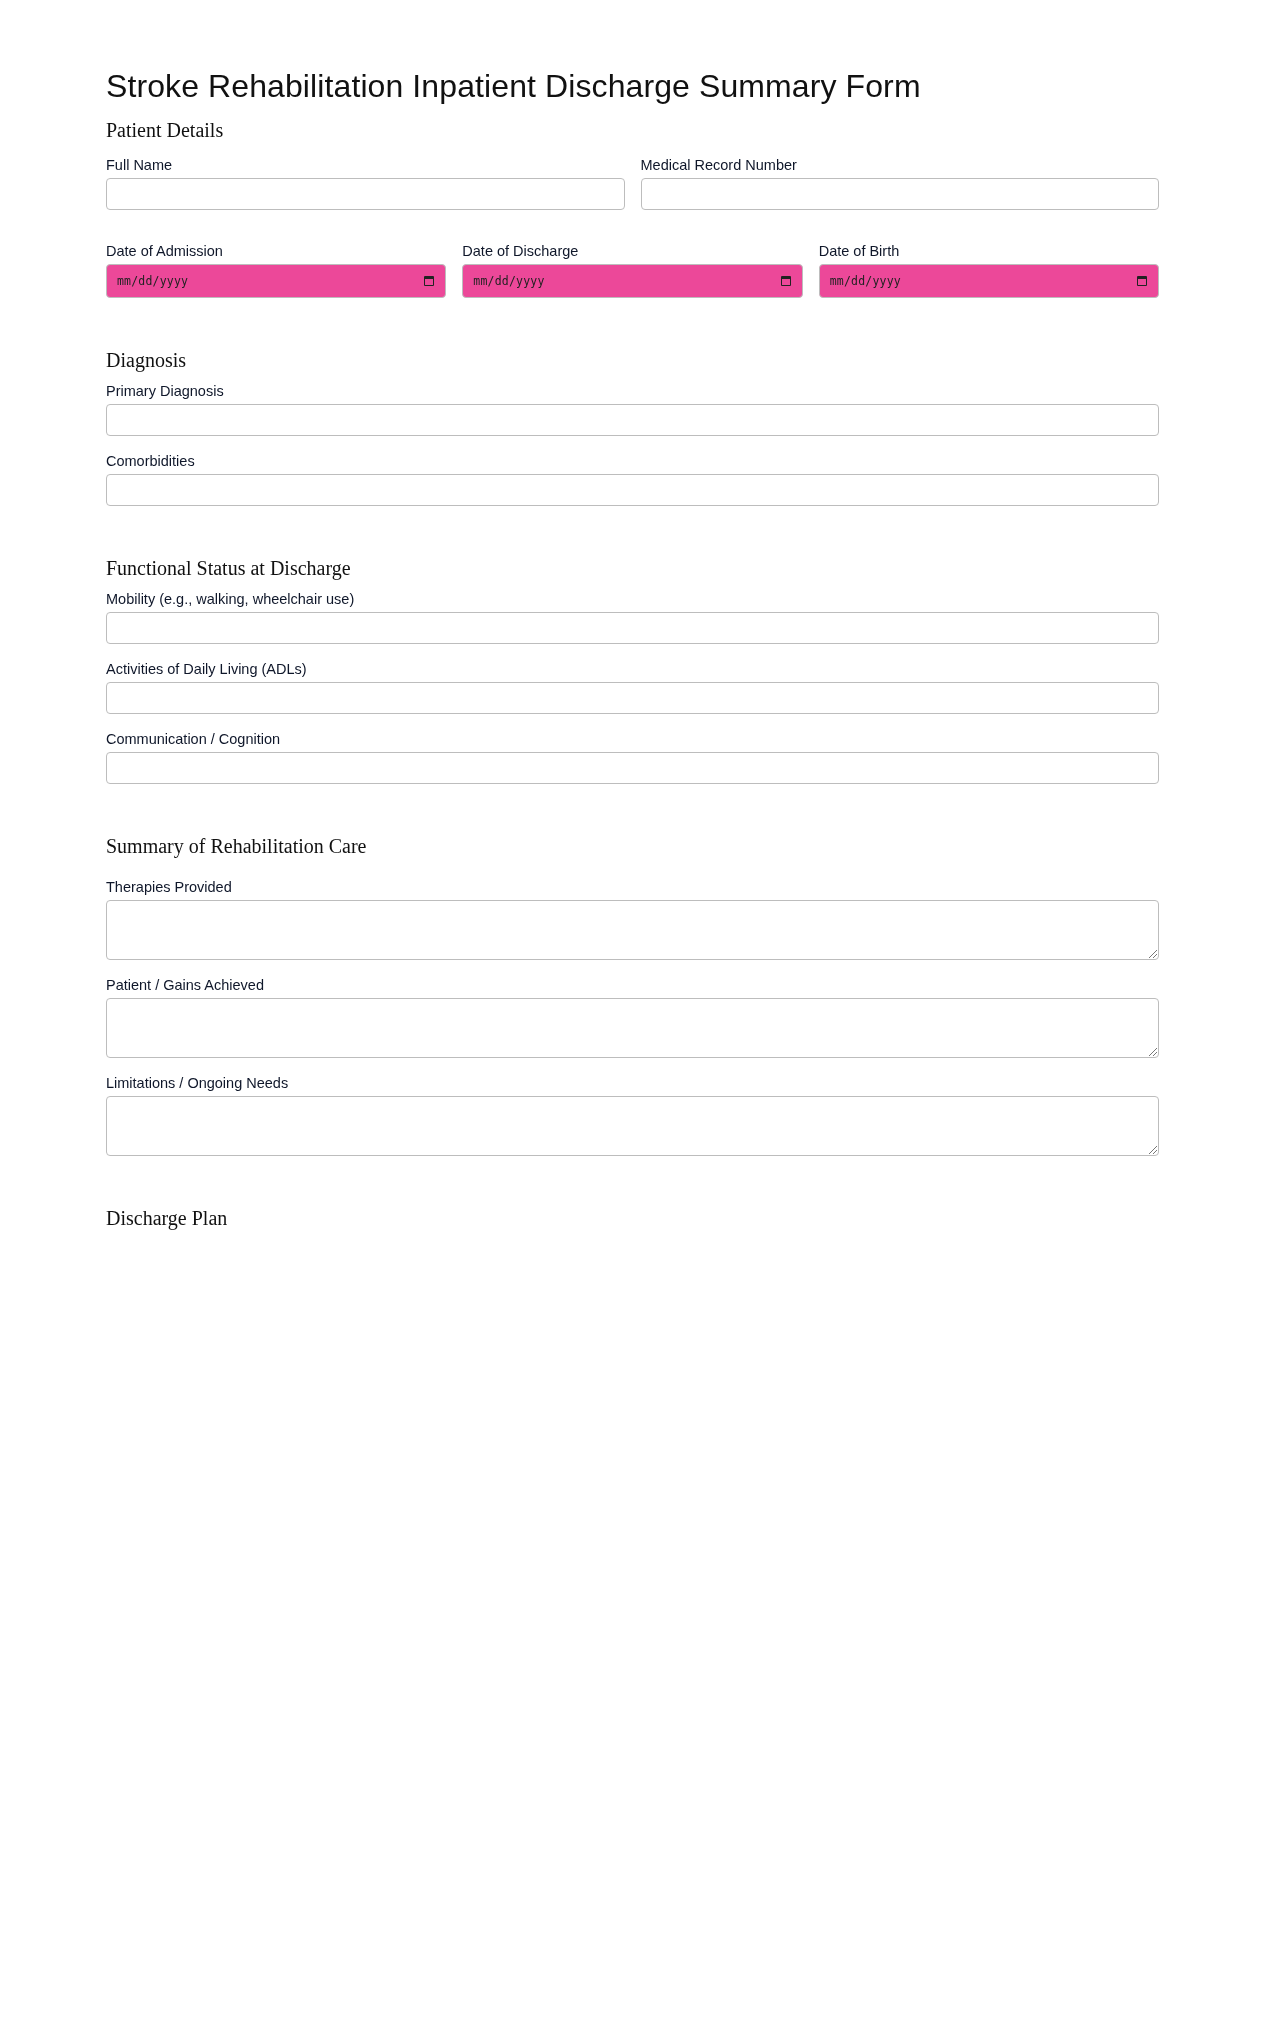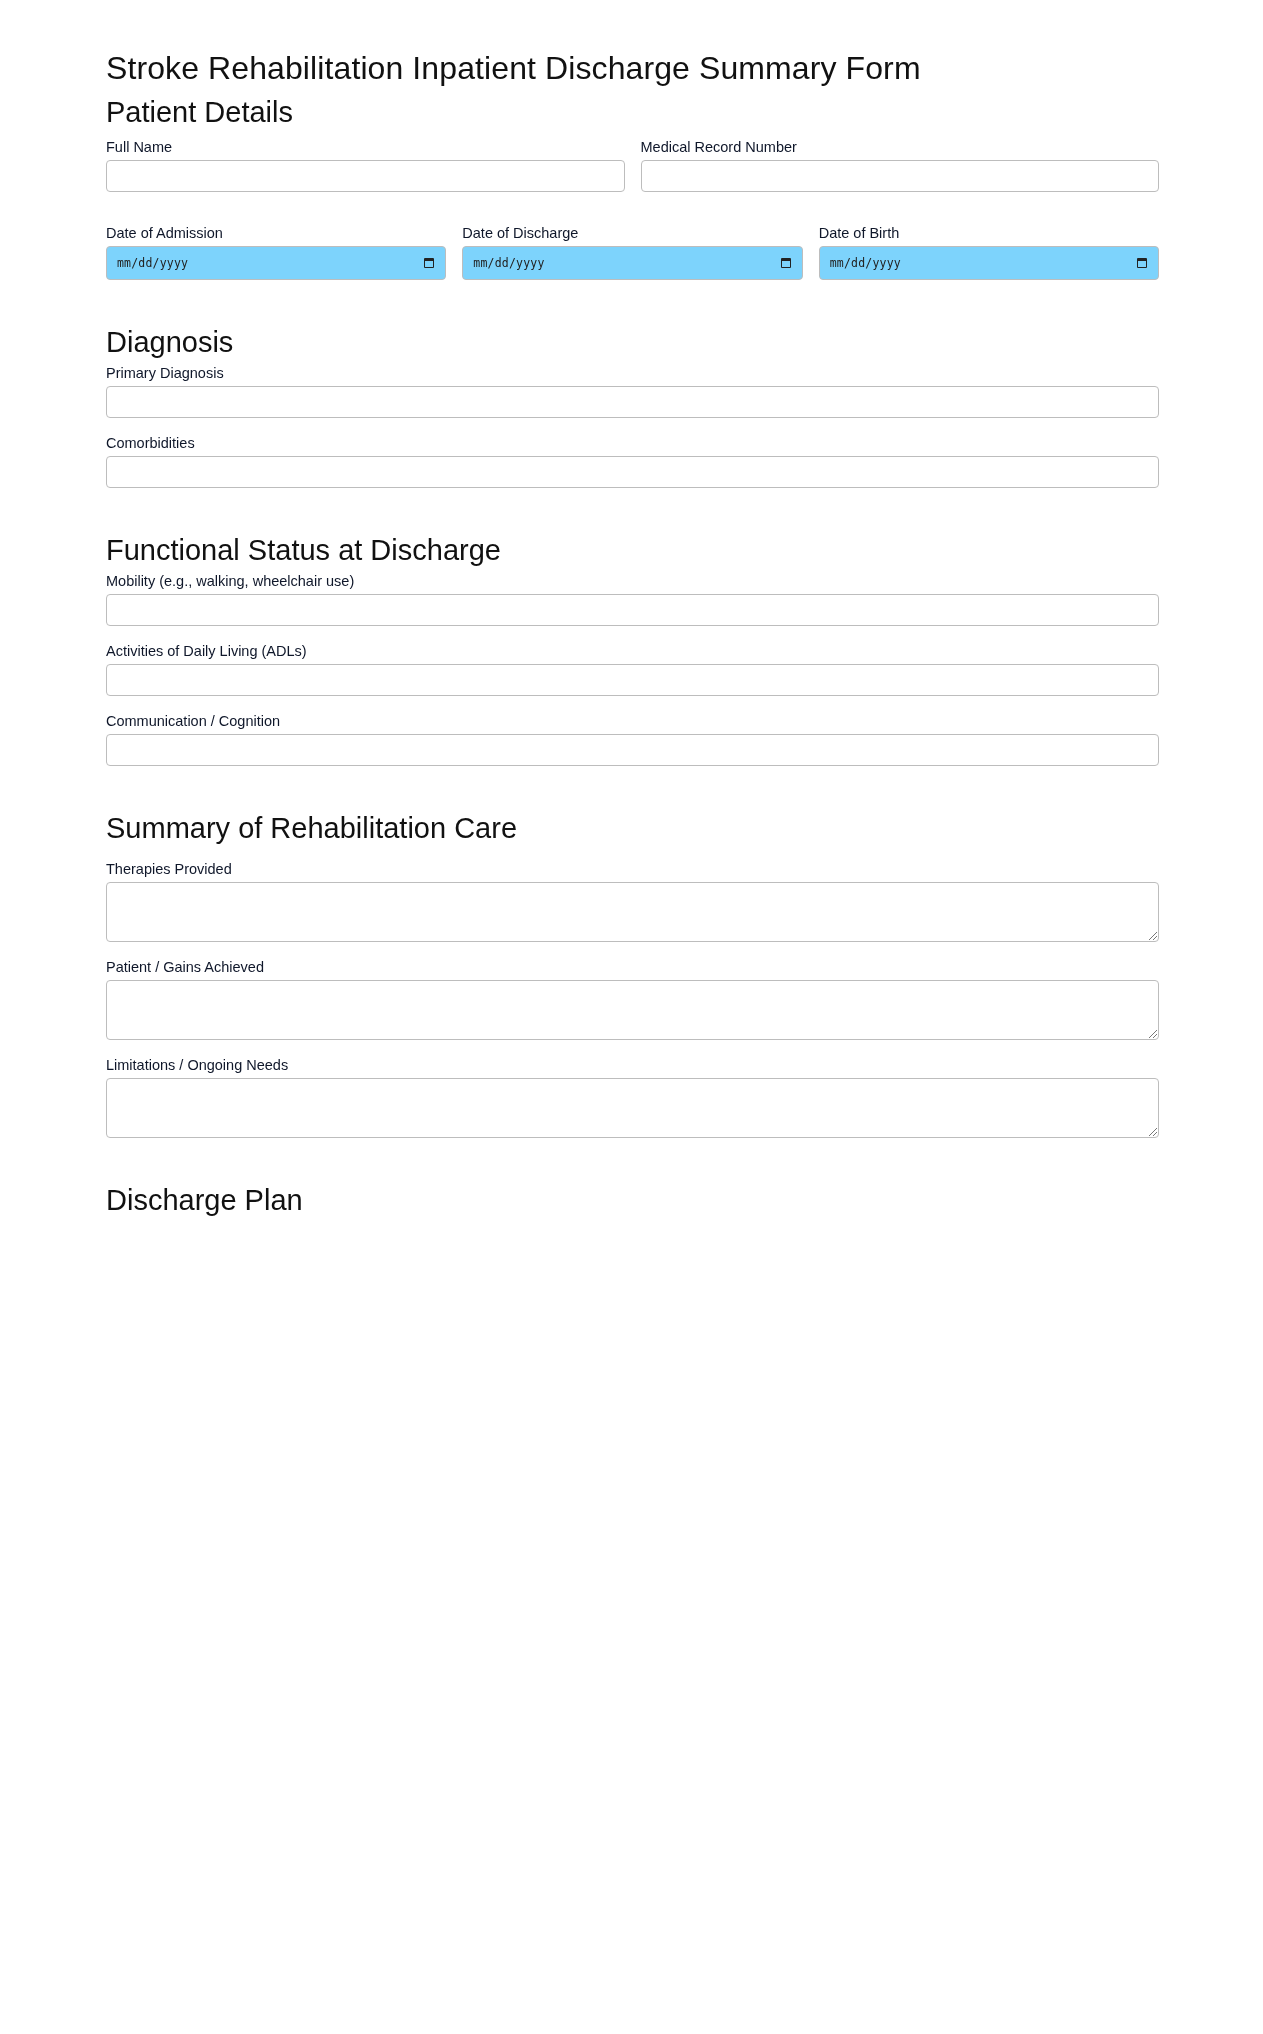--- a/index.html
+++ b/index.html
@@ -11,37 +11,38 @@
     body {
       width: 1263px;
       min-height: 2034px;
       font-family: "Liberation Sans", sans-serif;
       color: #111111;
     }
     .page {
       position: relative;
       width: 1263px;
       min-height: 2034px;
-      padding: 46px 104px 0 106px;
+      padding: 64px 104px 0 106px;
     }
     h1.form-title {
       margin: 0;
       font-size: 32px;
       font-weight: normal;
       line-height: 44px;
       color: #111;
       letter-spacing: 0.1px;
     }
     .section { margin: 0; }
     h2.section-title {
       margin: 0;
-      font-size: 29px;
+      font-size: 20px;
       font-weight: normal;
       line-height: 32px;
       color: #111;
+      font-family: Liberation Serif, serif;
     }
     .row {
       display: flex;
       gap: 16px;
       width: 1053px;
     }
     .field {
       flex: 1 1 0;
       display: flex;
       flex-direction: column;
@@ -61,21 +62,21 @@
       font-family: "Liberation Sans", sans-serif;
       font-size: 14px;
       padding: 4px 8px;
     }
     .date-input {
       position: relative;
       width: 100%;
       height: 34px;
       border: 1px solid #bdbdbd;
       border-radius: 4px;
-      background: #7dd3fc;
+      background: #ec4899;
       display: flex;
       align-items: center;
       padding: 0 10px;
     }
     .date-placeholder {
       font-family: "DejaVu Sans Mono", monospace;
       font-size: 11.5px;
       color: #222;
       letter-spacing: 0.2px;
     }

